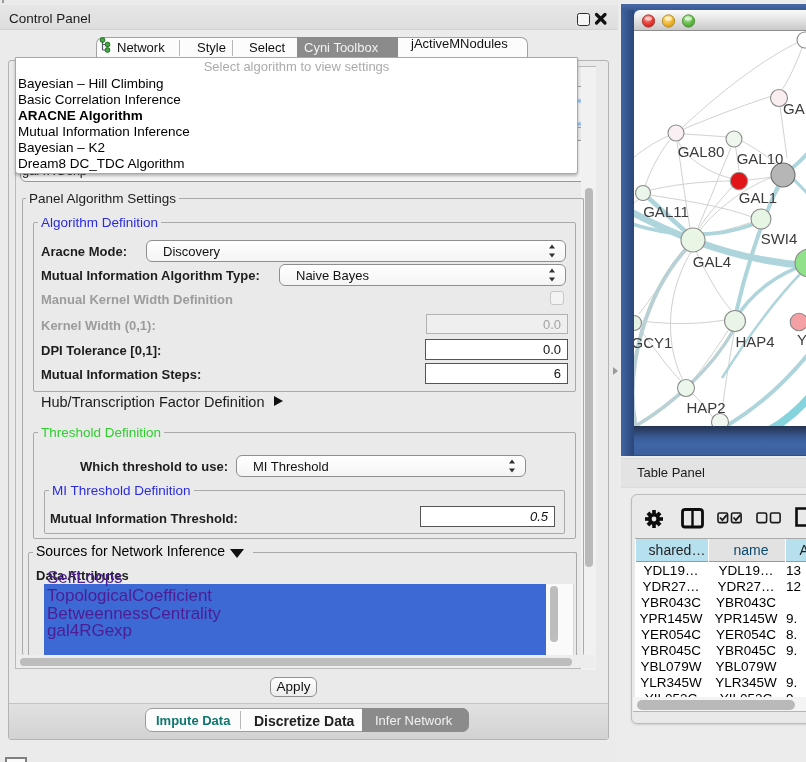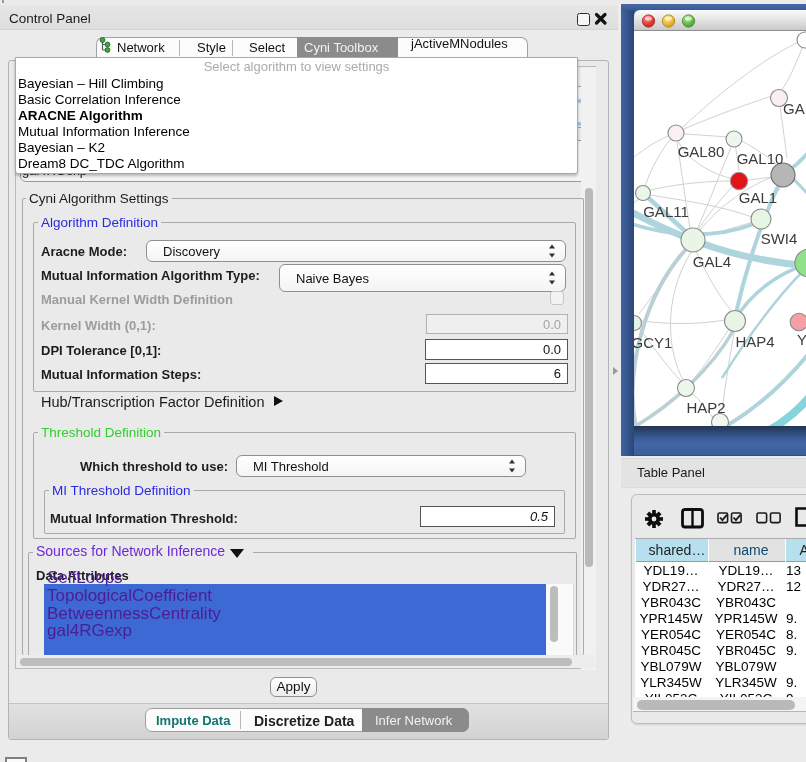--- a/index.html
+++ b/index.html
@@ -58,31 +58,31 @@
 
 <div class="abs" style="left:20px;top:86px;width:572px;height:42px;background:#f1f1f1;border:1px solid #9e9e9e;border-radius:4px;box-sizing:border-box;"></div>
 <div class="abs" style="left:25px;top:100px;width:565px;height:25px;border:2.5px solid #569ae1;border-radius:8px;box-sizing:border-box;filter:blur(0.8px);"></div>
 <div class="abs" style="left:20px;top:140px;width:570px;height:42px;background:#f4f4f4;border:1px solid #989898;border-radius:6px;box-sizing:border-box;"></div>
 <div class="abs" style="left:22px;top:163px;font-size:13px;color:#222;">gal4RGexp</div>
 
 <div class="abs" style="left:581px;top:67px;width:15px;height:603px;background:#f1f1f1;"></div>
 <div class="abs" style="left:584.5px;top:188px;width:8.5px;height:379px;background:#b9b9b9;border-radius:4px;"></div>
 
 <div class="fieldset" style="left:22px;top:198px;width:560px;height:456px;border-bottom:none;"></div>
-<div class="ftitle" style="left:26px;top:192px;color:#1c1c1c;">Cyni Algorithm Settings</div>
+<div class="ftitle" style="left:26px;top:192px;color:#1c1c1c;">Panel Algorithm Settings</div>
 
 <div class="fieldset" style="left:33px;top:222px;width:541px;height:168px;"></div>
 <div class="ftitle" style="left:38px;top:216px;color:#2a2ae0;">Algorithm Definition</div>
 <div class="lbl" style="left:41px;top:244px;">Aracne Mode:</div>
 <div class="combo" style="left:146px;top:240px;width:420px;height:22px;">
     <span class="ct">Discovery</span>
     <span class="stepper"></span>
   </div>
 <div class="lbl" style="left:41px;top:268px;">Mutual Information Algorithm Type:</div>
-<div class="combo" style="left:279px;top:264px;width:287px;height:28px;">
+<div class="combo" style="left:279px;top:264px;width:287px;height:22px;">
     <span class="ct">Naive Bayes</span>
     <span class="stepper"></span>
   </div>
 <div class="glbl" style="left:41px;top:292px;">Manual Kernel Width Definition</div>
 <div class="abs" style="left:550px;top:291px;width:12px;height:12px;border:1px solid #c6c6c6;border-radius:3px;background:#f3f3f3;"></div>
 <div class="glbl" style="left:41px;top:318px;">Kernel Width (0,1):</div>
 <div class="tfield" style="left:426px;top:314px;width:142px;height:20px;background:#efefef;border:1px solid #b2b2b2;color:#a3a3a3;">0.0</div>
 <div class="lbl" style="left:41px;top:343px;">DPI Tolerance [0,1]:</div>
 <div class="tfield" style="left:425px;top:339px;width:143px;height:21px;">0.0</div>
 <div class="lbl" style="left:41px;top:367px;">Mutual Information Steps:</div>
@@ -97,21 +97,21 @@
 <div class="combo" style="left:236px;top:455px;width:290px;height:22px;">
     <span class="ct">MI Threshold</span>
     <span class="stepper"></span>
   </div>
 <div class="fieldset" style="left:44px;top:490px;width:519px;height:42px;"></div>
 <div class="ftitle" style="left:49px;top:484px;color:#2a2ae0;">MI Threshold Definition</div>
 <div class="lbl" style="left:50px;top:511px;">Mutual Information Threshold:</div>
 <div class="tfield" style="left:420px;top:506px;width:135px;height:21px;font-style:italic;">0.5</div>
 
 <div class="fieldset" style="left:28px;top:552px;width:547px;height:106px;border-bottom:none;"></div>
-<div class="ftitle" style="left:33px;top:545px;color:#6d28d9;padding-right:28px;font-size:14px;">Sources for Network Inference</div>
+<div class="ftitle" style="left:33px;top:545px;color:#000000;padding-right:28px;font-size:14px;">Sources for Network Inference</div>
 <div class="abs" style="left:230px;top:549px;width:0;height:0;border-left:7.5px solid transparent;border-right:7.5px solid transparent;border-top:9px solid #111;"></div>
 <div class="lbl" style="left:36px;top:568px;font-size:13px;">Data Attributes</div>
 <div class="abs" style="left:44px;top:584px;width:502px;height:71px;background:#3c69d4;"></div>
 <div class="abs" style="left:47px;top:569px;font-size:17px;color:#4c1d95;line-height:17.8px;white-space:nowrap;">SelfLoops<br>TopologicalCoefficient<br>BetweennessCentrality<br>gal4RGexp</div>
 <div class="abs" style="left:546px;top:584px;width:28px;height:71px;background:#fafafa;border-right:1px solid #d8d8d8;box-sizing:border-box;"></div>
 <div class="abs" style="left:549.5px;top:586px;width:8px;height:56px;background:#bdbdbd;border-radius:4px;"></div>
 
 <div class="abs" style="left:16px;top:655px;width:579px;height:13px;background:#ededed;"></div>
 <div class="abs" style="left:20px;top:658px;width:552px;height:8px;background:#bdbdbd;border-radius:4px;"></div>
 

